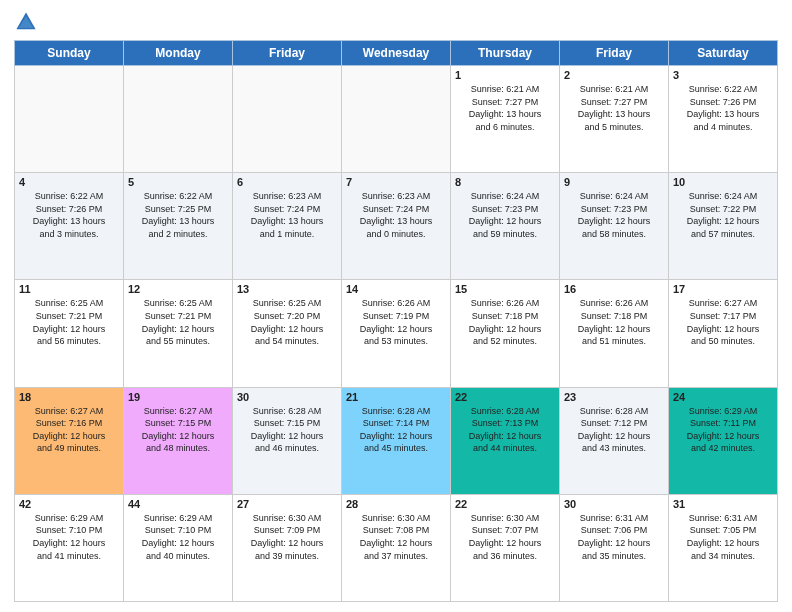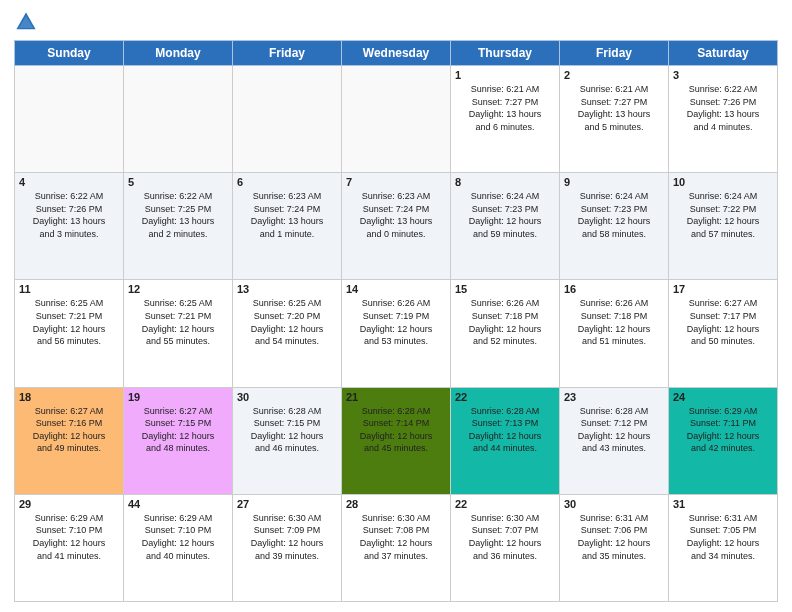--- a/index.html
+++ b/index.html
@@ -280,21 +280,21 @@
 Daylight: 12 hours
 and 48 minutes.</div>
           </td>
           <td style="background: rgb(240, 244, 249);">
             <span class="day-num">30</span>
             <div class="day-info" style="white-space: pre-line;">Sunrise: 6:28 AM
 Sunset: 7:15 PM
 Daylight: 12 hours
 and 46 minutes.</div>
           </td>
-          <td style="background: #4d7c0f; margin-top: 40px;">
+          <td style="background: #7dd3fc; margin-top: 40px;">
             <span class="day-num">21</span>
             <div class="day-info" style="white-space: pre-line;">Sunrise: 6:28 AM
 Sunset: 7:14 PM
 Daylight: 12 hours
 and 45 minutes.</div>
           </td>
           <td style="background: #14b8a6;">
             <span class="day-num">22</span>
             <div class="day-info" style="white-space: pre-line;">Sunrise: 6:28 AM
 Sunset: 7:13 PM
@@ -311,21 +311,21 @@
           <td style="background: #14b8a6;">
             <span class="day-num">24</span>
             <div class="day-info" style="white-space: pre-line;">Sunrise: 6:29 AM
 Sunset: 7:11 PM
 Daylight: 12 hours
 and 42 minutes.</div>
           </td>
         </tr>
         <tr>
           <td>
-            <span class="day-num">29</span>
+            <span class="day-num">42</span>
             <div class="day-info" style="white-space: pre-line;">Sunrise: 6:29 AM
 Sunset: 7:10 PM
 Daylight: 12 hours
 and 41 minutes.</div>
           </td>
           <td>
             <span class="day-num">44</span>
             <div class="day-info" style="white-space: pre-line;">Sunrise: 6:29 AM
 Sunset: 7:10 PM
 Daylight: 12 hours

